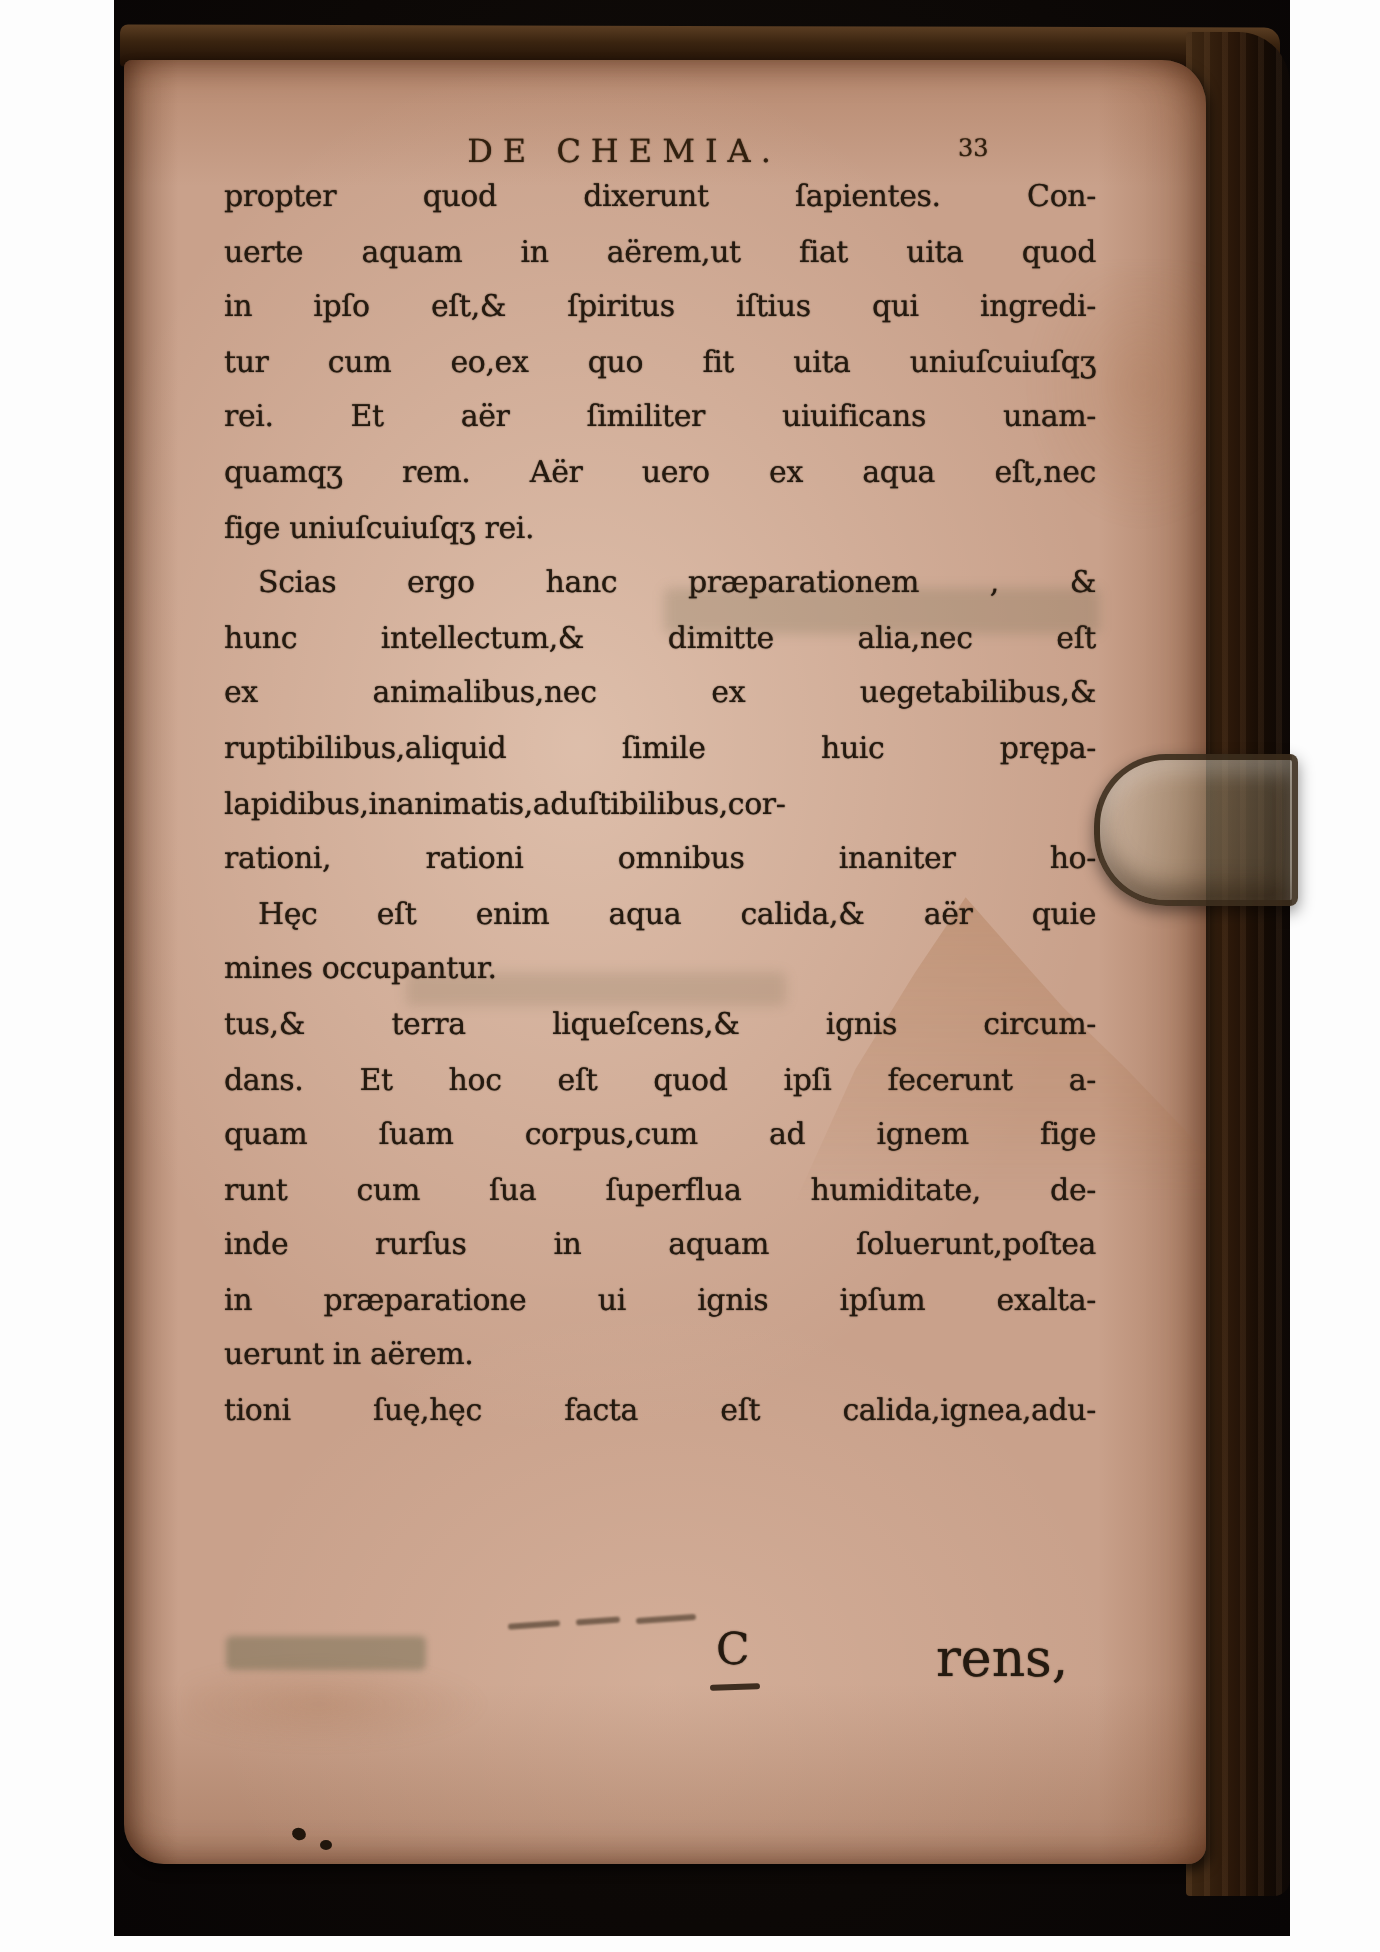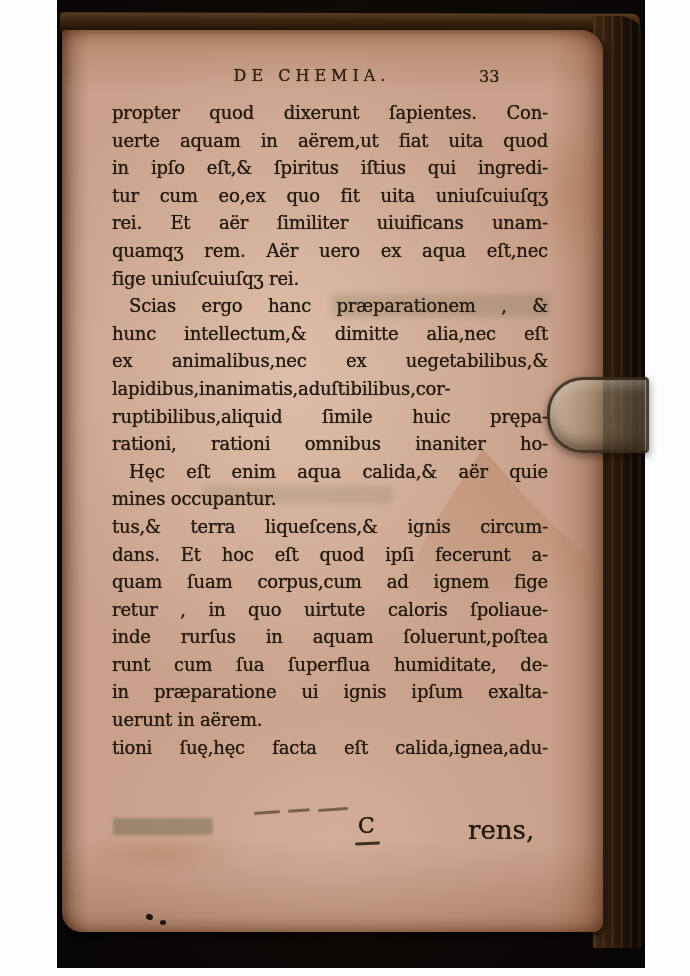--- a/index.html
+++ b/index.html
@@ -31,24 +31,24 @@
       inset 10px 0 14px -8px rgba(50,22,8,0.55),
       inset -16px 0 22px -12px rgba(70,32,12,0.55),
       inset 0 12px 16px -10px rgba(70,32,12,0.5),
       inset 0 -14px 18px -12px rgba(70,32,12,0.45),
       2px 3px 6px rgba(0,0,0,0.6); text-decoration: underline;}
   
   .running-title{position:absolute;left:50px;top:36px;width:400px;text-align:center;
     font-size:16px;letter-spacing:5px;color:#31200f;
     text-shadow:0 0 0.7px rgba(40,24,8,0.85);}
   .page-number{position:absolute;left:417px;top:37px;width:34px;
-    font-size:16px;color:#31200f;text-shadow:0 0 0.7px rgba(40,24,8,0.85);}
+    font-size:12px;color:#31200f;text-shadow:0 0 0.7px rgba(40,24,8,0.85);}
   
-  .textblock{position:absolute;left:50px;top:69px;width:436px;
-    font-size:18px;line-height:27.6px;color:var(--ink,#241a10);
+  .textblock{position:absolute;left:50px;top:55px;width:436px;
+    font-size:15px;line-height:27.6px;color:var(--ink,#241a10);
     text-shadow:0 0 0.7px rgba(30,18,6,0.9);letter-spacing:-0.2px;}
   .line{text-align:justify;text-align-last:justify;white-space:nowrap;}
   .line.last{text-align-last:left;}
   .line.indent{padding-left:17px;}
   
   .sig{position:absolute;left:296px;top:783px;font-size:22px;color:var(--ink,#241a10);
     text-shadow:0 0 0.7px rgba(30,18,6,0.9);}
   .sig-underline{position:absolute;left:293px;top:812px;width:25px;height:3px;
     background:rgba(36,24,12,0.85);transform:rotate(-2deg);border-radius:2px;}
   .catchword{position:absolute;left:406px;top:785px;width:76px;font-size:26px;
@@ -110,31 +110,30 @@
           <div class="line">propter quod dixerunt ſapientes. Con-</div>
           <div class="line">uerte aquam in aërem,ut fiat uita quod</div>
           <div class="line">in ipſo eſt,&amp; ſpiritus iſtius qui ingredi-</div>
           <div class="line">tur cum eo,ex quo fit uita uniuſcuiuſqʒ</div>
           <div class="line">rei. Et aër ſimiliter uiuificans unam-</div>
           <div class="line">quamqʒ rem. Aër uero ex aqua eſt,nec</div>
           <div class="line last">fige uniuſcuiuſqʒ rei.</div>
           <div class="line indent">Scias ergo hanc præparationem , &amp;</div>
           <div class="line">hunc intellectum,&amp; dimitte alia,nec eſt</div>
           <div class="line">ex animalibus,nec ex uegetabilibus,&amp;</div>
+          <div class="line">ruptibilibus,aliquid ſimile huic prępa-</div>
           <div class="line">lapidibus,inanimatis,aduſtibilibus,cor-</div>
-          <div class="line">ruptibilibus,aliquid ſimile huic prępa-</div>
           <div class="line">rationi, rationi omnibus inaniter ho-</div>
           <div class="line indent">Hęc eſt enim aqua calida,&amp; aër quie</div>
           <div class="line last">mines occupantur.</div>
           <div class="line">tus,&amp; terra liqueſcens,&amp; ignis circum-</div>
           <div class="line">dans. Et hoc eſt quod ipſi fecerunt a-</div>
           <div class="line">quam ſuam corpus,cum ad ignem fige</div>
-          <div class="line">retur , in quo uirtute caloris ſpoliaue-</div>
+          <div class="line">runt cum ſua ſuperflua humiditate, de-</div>
           <div class="line">inde rurſus in aquam ſoluerunt,poſtea</div>
-          <div class="line">runt cum ſua ſuperflua humiditate, de-</div>
           <div class="line">in præparatione ui ignis ipſum exalta-</div>
           <div class="line last">uerunt in aërem.</div>
           <div class="line">tioni ſuę,hęc facta eſt calida,ignea,adu-</div>
         </div>
 
       <div class="sig">C</div>
       <div class="sig-underline"></div>
       <div class="catchword">rens,</div>
     </div>
 

